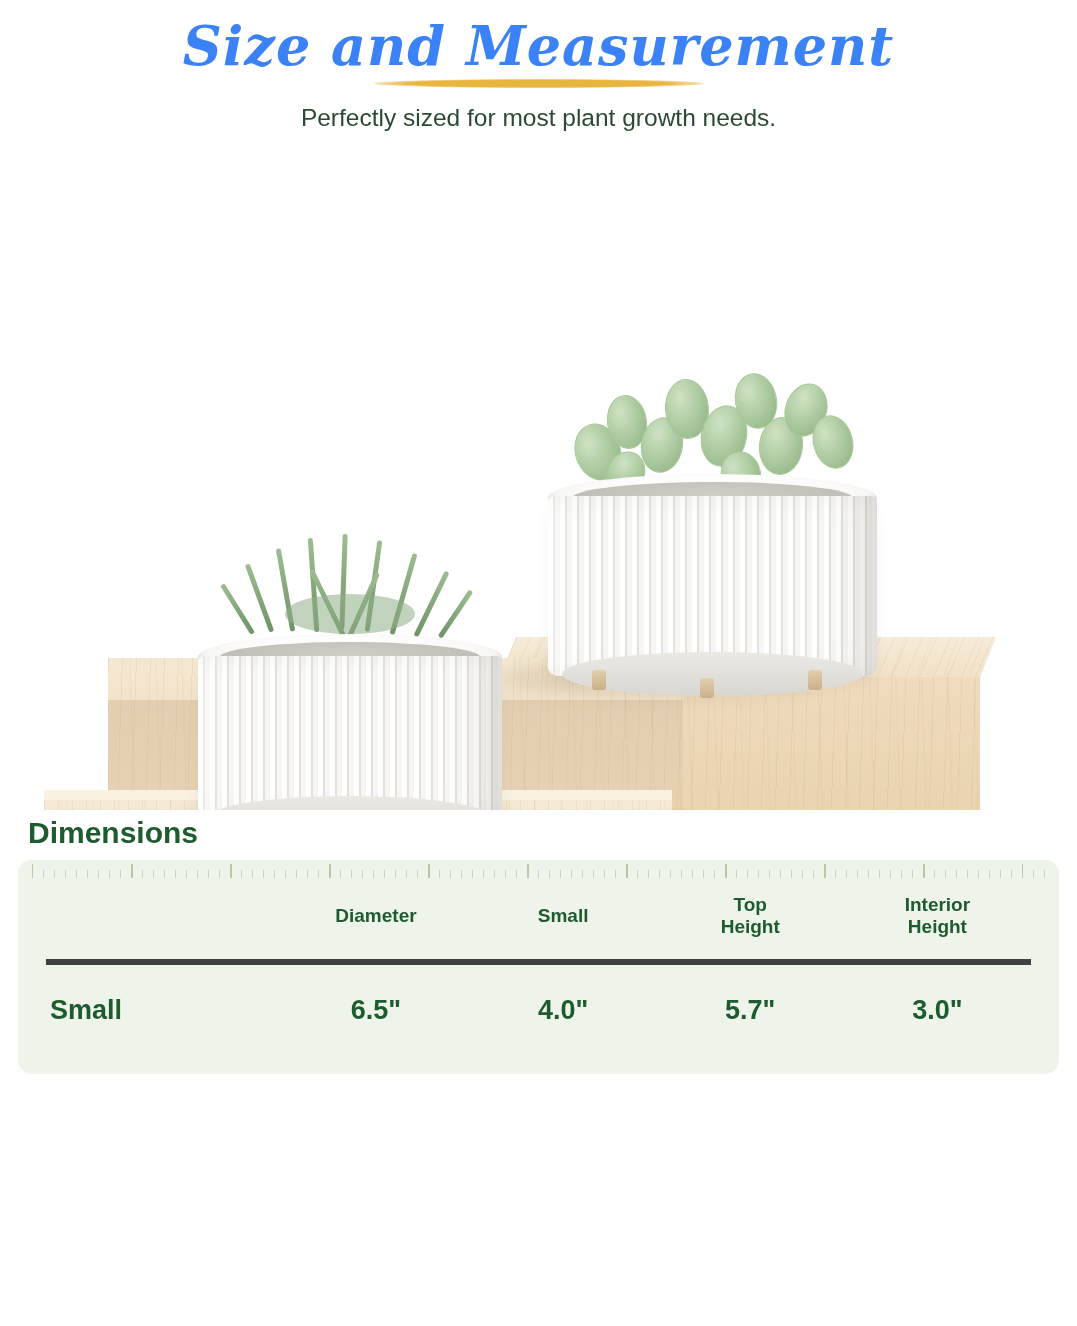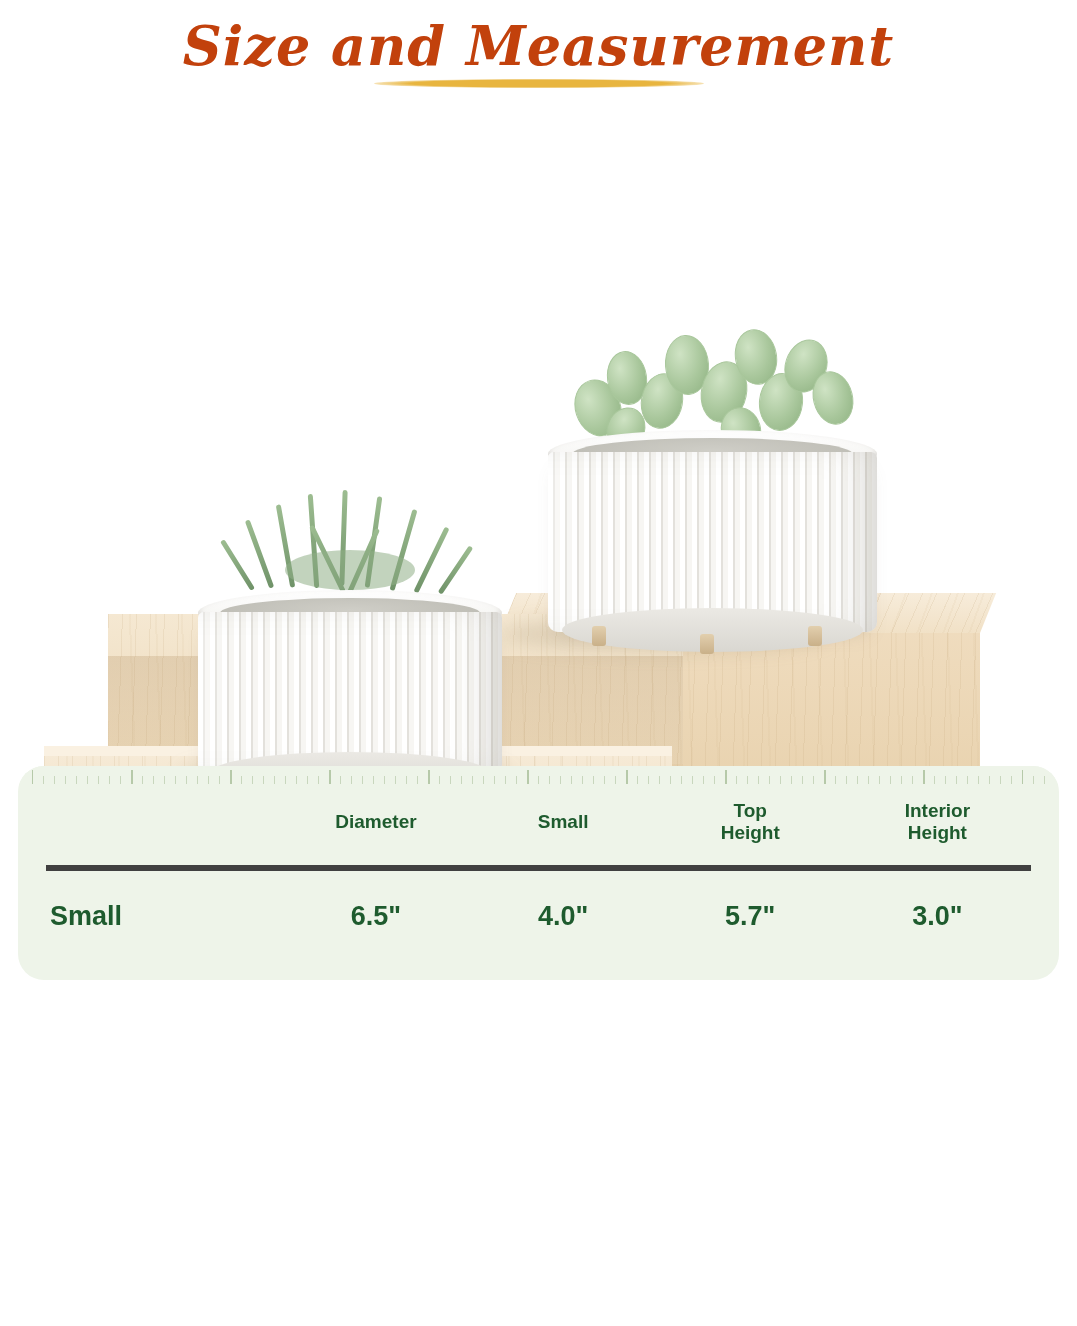--- a/index.html
+++ b/index.html
@@ -23,21 +23,21 @@
   .header {
     padding-top: 18px;
     text-align: center;
   }
   .title {
     font-family: "DejaVu Serif", serif;
     font-weight: bold;
     font-style: italic;
     font-size: 54px;
     letter-spacing: 1px;
-    color: #c2410c;
+    color: #3b82f6;
     line-height: 1.05;
     margin: 0;
   }
   .title-underline {
     width: 330px;
     height: 9px;
     margin: 4px auto 0 auto;
     background: radial-gradient(ellipse at center, #e8b53f 0%, #e8b53f 55%, rgba(232,181,63,0) 80%);
     border-radius: 50%;
   }
@@ -209,21 +209,21 @@
   .dims-heading {
     margin: 6px 0 10px 28px;
     font-size: 30px;
     font-weight: bold;
     color: #1e5b2e;
   }
   .table-card {
     position: relative;
     margin: 0 18px;
     background: #eef4e9;
-    border-radius: 26px;
+    border-radius: 14px;
     padding: 0 28px 18px 28px;
     overflow: hidden;
   }
   .ruler {
     position: relative;
     height: 20px;
     margin: 0 -28px;
     background: #eef4e9;
   }
   .ruler-ticks {
@@ -270,20 +270,21 @@
   }
 </style>
 </head>
 <body>
 
 <div class="page">
 
   <div class="header">
     <h1 class="title">Size and Measurement</h1>
     <div class="title-underline"></div>
+    <p class="subtitle">Perfectly sized for most plant growth needs.</p>
   </div>
 
   <div class="hero">
 
     <div class="block block-back">
         <div class="wood-grain"></div>
       </div>
     <div class="block-back-top">
         <div class="wood-grain"></div>
       </div>
@@ -340,20 +341,21 @@
 
     <div class="pot" id="pot-small">
       <div class="pot-rim"></div>
       <div class="pot-inner"></div>
       <div class="pot-body"></div>
       <div class="pot-base"></div>
 
     </div>
   </div>
 
+  <h2 class="dims-heading">Dimensions</h2>
 
   <div class="table-card">
     <div class="ruler">
       <div class="ruler-ticks"></div>
     </div>
 
     <table>
       <thead>
         <tr>
           <th class="first-col"></th>

